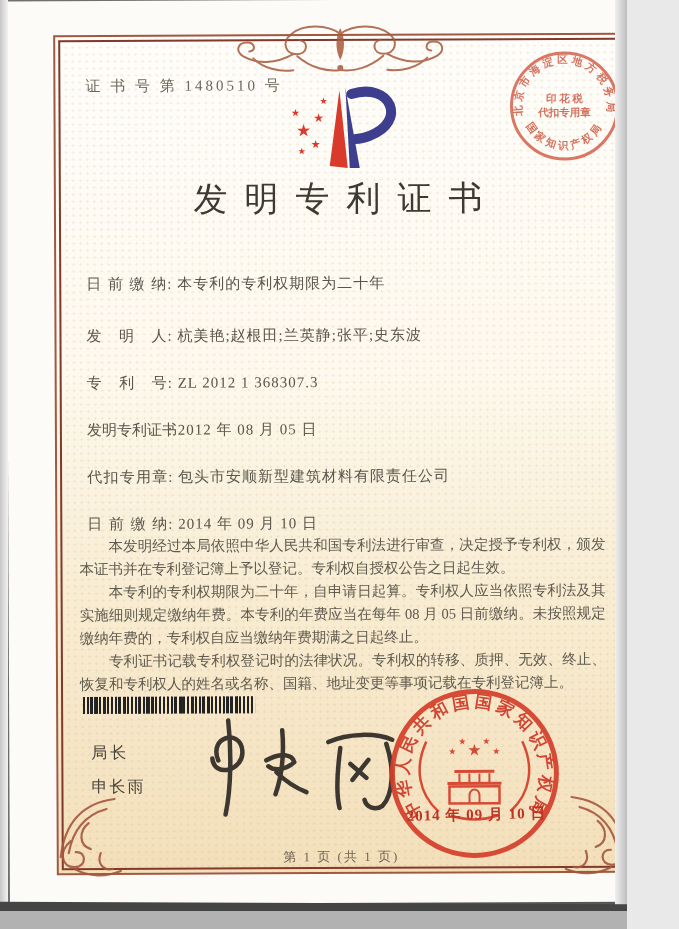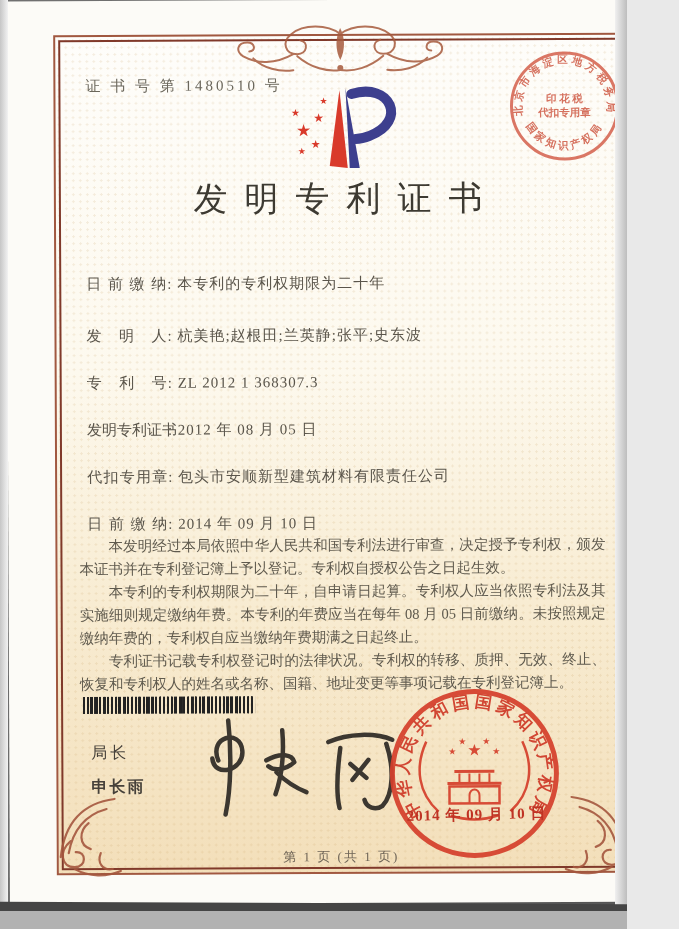--- a/index.html
+++ b/index.html
@@ -43,21 +43,21 @@
            color:#5f5a4e; text-align:justify; }
   .paras p { text-indent:2em; }
 
   .barcode { position:absolute; left:25px; top:660px; width:172px; height:17px;
              background:
                repeating-linear-gradient(90deg,#222 0 2px, transparent 2px 4px),
                repeating-linear-gradient(90deg,#222 0 1px, transparent 1px 7px),
                repeating-linear-gradient(90deg,#2a2a2a 0 1px, transparent 1px 11px); }
 
   .sig-role { position:absolute; left:33px; top:706px; font-size:16px; letter-spacing:3px; color:#46413a; font-family:Liberation Mono, monospace; }
-  .sig-name { position:absolute; left:33px; top:740px; font-size:16px; letter-spacing:2px; color:#46413a; font-family:"Liberation Sans","DejaVu Sans",sans-serif;font-weight:bold; }
+  .sig-name { position:absolute; left:33px; top:740px; font-size:16px; letter-spacing:2px; color:#46413a; font-family:"Liberation Sans","DejaVu Sans",sans-serif; }
   .sig-hand { position:absolute; left:128px; top:672px; width:240px; height:112px; }
 
   .seal-main { position:absolute; left:330px; top:652px; width:172px; height:172px; opacity:0.93; z-index:6; }
   .seal-date { position:absolute; left:334px; top:770px; width:168px; text-align:center; z-index:7;
                font-size:15px; font-weight:bold; color:#bf3324; letter-spacing:1px; transform:rotate(-1deeg); transform:rotate(-1deg); }
 
   .seal-tax { position:absolute; left:452px; top:14px; width:114px; height:114px; opacity:0.85; z-index:5; }
 
   .footer { position:absolute; left:0; top:812px; width:100%; text-align:center;
             font-size:13px; letter-spacing:2px; color:#6f6557; }

